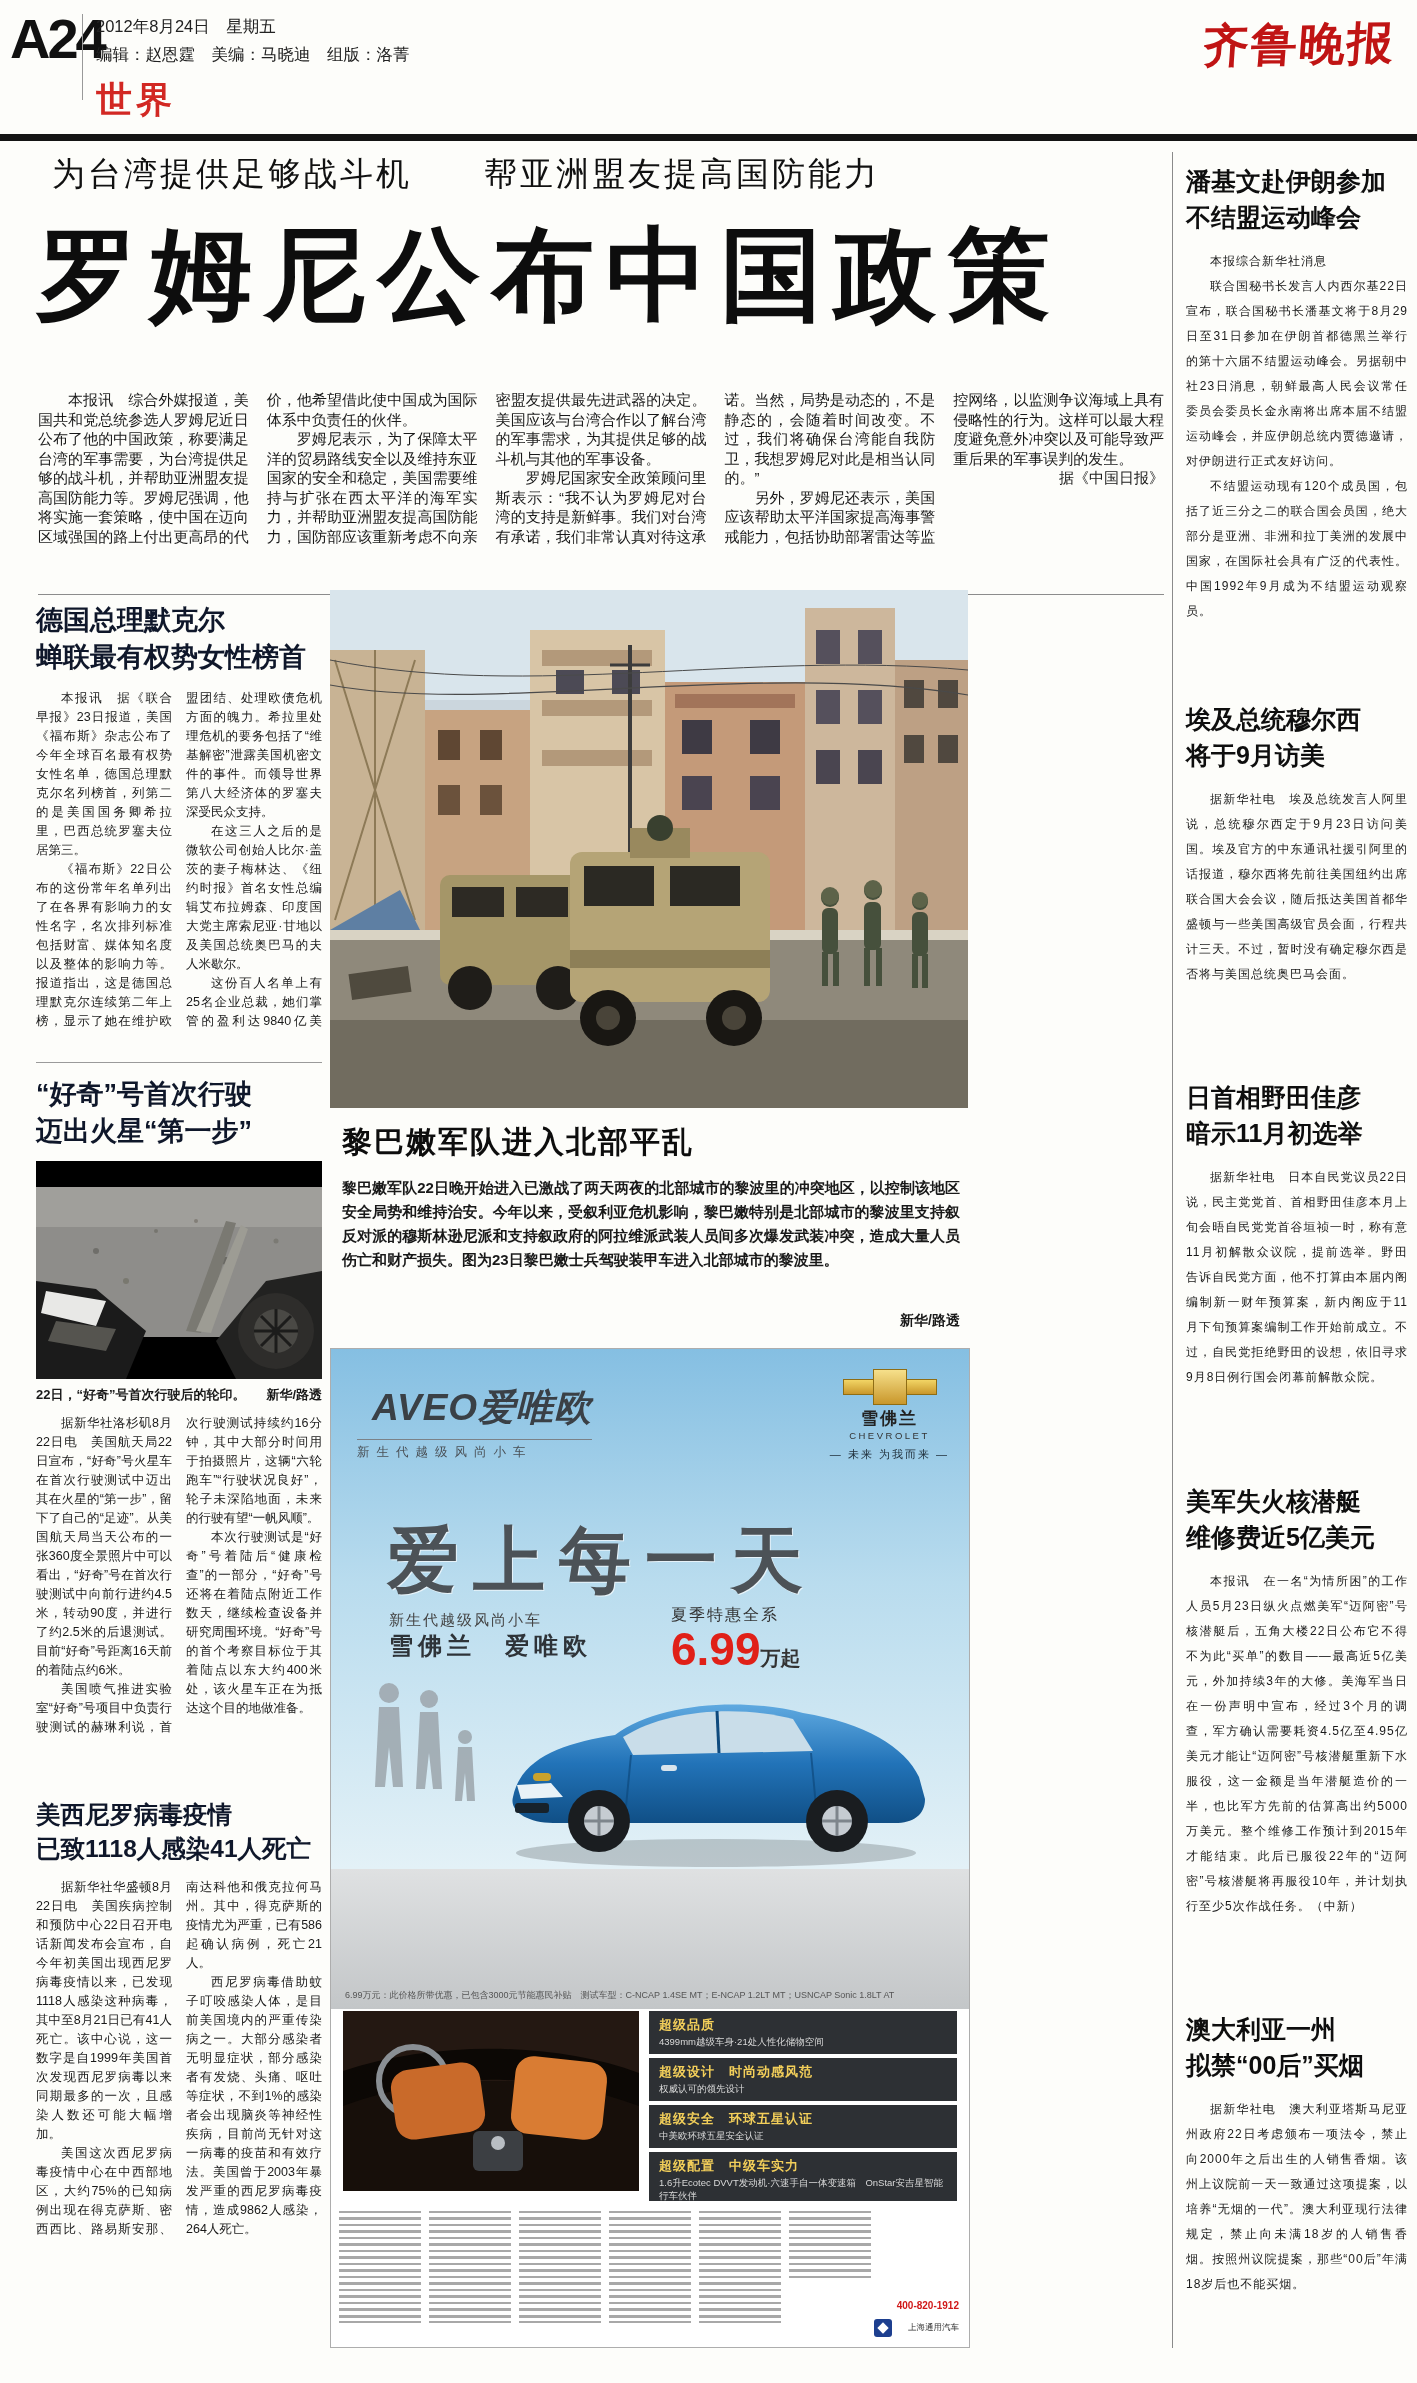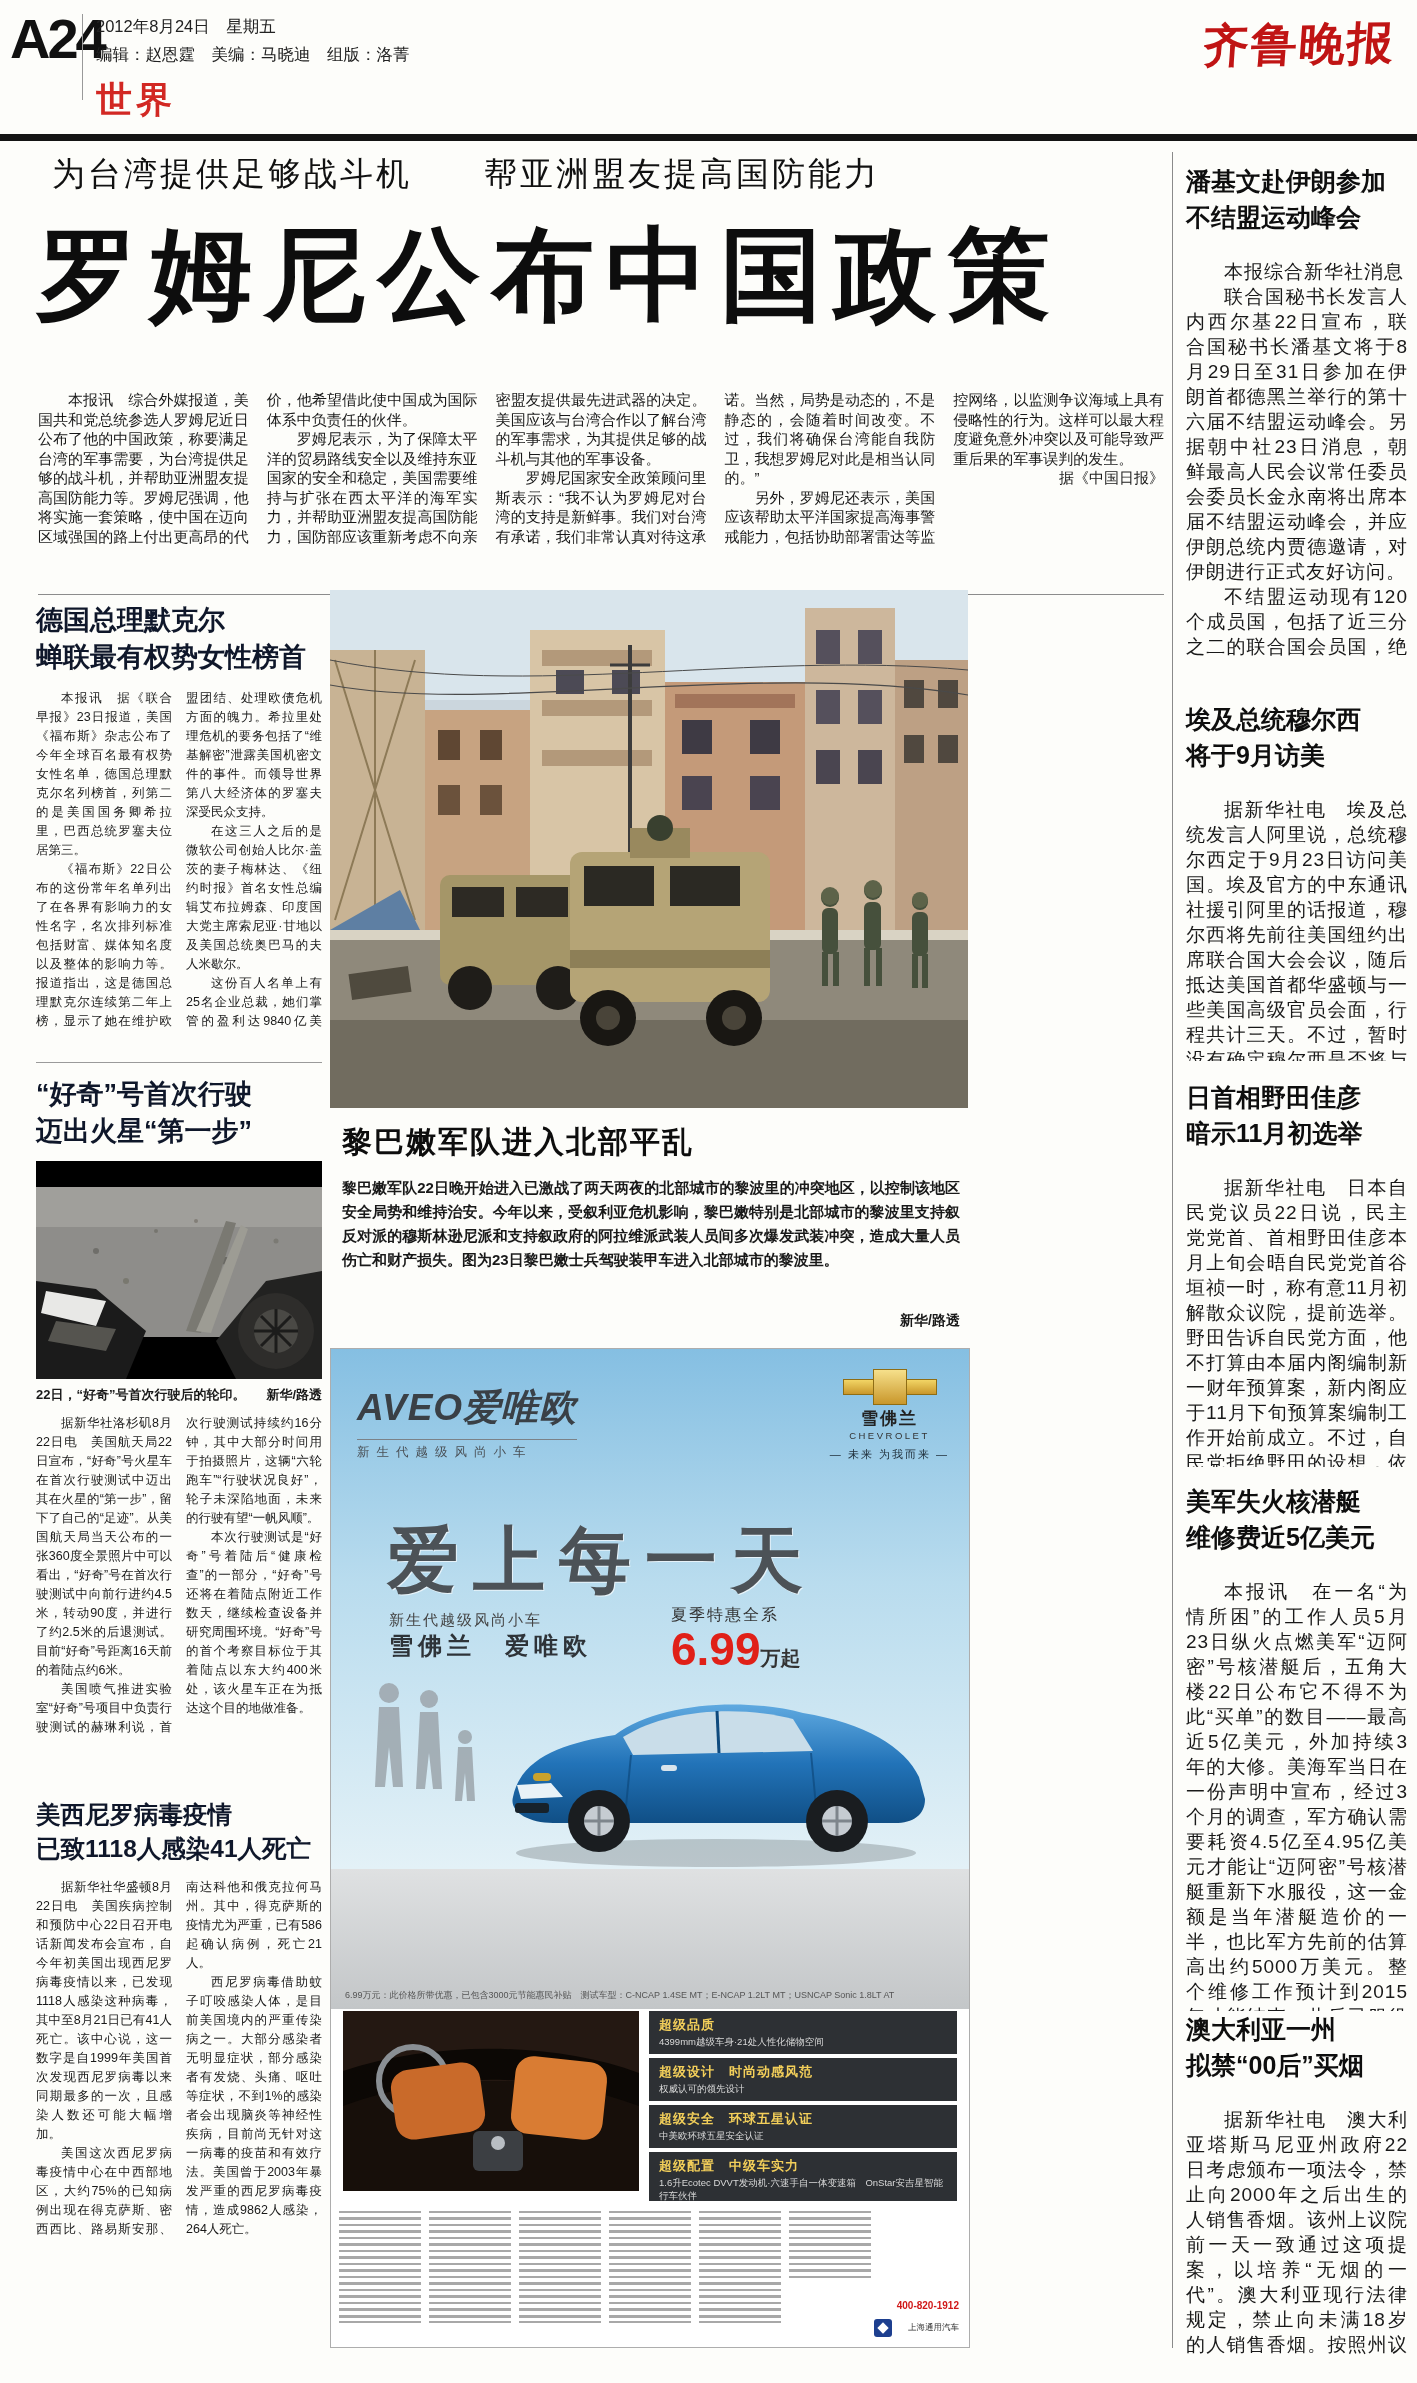--- a/index.html
+++ b/index.html
@@ -22,21 +22,21 @@
   .headline{left:36px;top:208px;font-size:102px;font-weight:900;letter-spacing:12px;white-space:nowrap;color:#0d0d0d;}
   .lead-body{left:38px;top:390px;width:1126px;height:196px;column-count:5;column-gap:18px;
              font-size:15px;line-height:19.5px;text-align:justify;overflow:hidden;}
   .lead-body p:last-child{text-align:right;}
   .lead-rule{left:38px;top:594px;width:1126px;height:1px;background:#8c8c8c;}
   .jbody p{margin:0;text-indent:2em;}
   .jtitle p{margin:0;text-indent:0;}
   
   .sb{left:1186px;width:222px;}
   .sb .jtitle{font-size:25px;font-weight:800;line-height:1.42;color:#0e0e0e;}
-  .sb .jbody{margin-top:24px;font-size:19px;line-height:25px;letter-spacing:1px;
+  .sb .jbody{margin-top:14px;font-size:12px;line-height:25px;letter-spacing:1px;
              text-align:justify;overflow:hidden;}
   
   .la{left:36px;width:286px;}
   .la .jtitle{font-size:27px;font-weight:700;line-height:1.38;color:#0f172a;}
   .la .jbody{column-count:2;column-gap:14px;font-size:12.5px;line-height:19px;
              text-align:justify;overflow:hidden;}
   .rule-thin{left:36px;width:286px;height:1px;background:#9a9a9a;}
   .caption-row{display:flex;justify-content:space-between;font-size:13px;font-weight:700;margin-top:7px;}
   
   .leb-photo{left:330px;top:590px;width:638px;height:518px;overflow:hidden;background:#cbd6dd;}
@@ -45,21 +45,21 @@
                line-height:1.6;text-align:justify;color:#191919;}
   .leb-credit{left:342px;top:1312px;width:618px;text-align:right;font-size:14px;font-weight:700;}
   
   .ad{left:330px;top:1348px;width:638px;height:998px;border:1px solid #adadad;background:#fff;overflow:hidden;}
   .ad .abs{position:absolute;}
   .ad-sky{left:0;top:0;width:638px;height:520px;
           background:linear-gradient(180deg,#85bfe2 0%,#b9dcee 45%,#e3f1f7 100%);}
   .ad-road{left:0;top:520px;width:638px;height:140px;
            background:linear-gradient(180deg,#dfe1e2,#c3c6c8);}
   .ad-aveo{left:26px;top:34px;color:#3a4046;}
-  .ad-aveo .l1{font-size:37px;font-weight:900;font-style:italic;letter-spacing:1px;}
+  .ad-aveo .l1{font-size:37px;font-weight:900;font-style:italic;letter-spacing:1px;margin-left:15px;}
   .ad-aveo .l2{font-size:12.5px;letter-spacing:7px;margin-top:6px;color:#4a5056;
                border-top:1px solid #7b8288;padding-top:4px;}
   .ad-chev{right:20px;top:20px;text-align:center;}
   .bowtie{position:relative;width:92px;height:34px;margin:0 auto;}
   .bowtie .bar{position:absolute;left:0;top:10px;width:92px;height:14px;
                background:linear-gradient(180deg,#f2d565,#c9972b);border:1px solid #8f6d14;}
   .bowtie .sq{position:absolute;left:30px;top:0;width:32px;height:34px;
               background:linear-gradient(180deg,#f6e08b,#c9972b);border:1px solid #8f6d14;}
   .ad-chev .cn{font-size:17px;font-weight:800;color:#222;margin-top:4px;letter-spacing:2px;}
   .ad-chev .en{font-size:9.5px;letter-spacing:2.5px;color:#333;}

